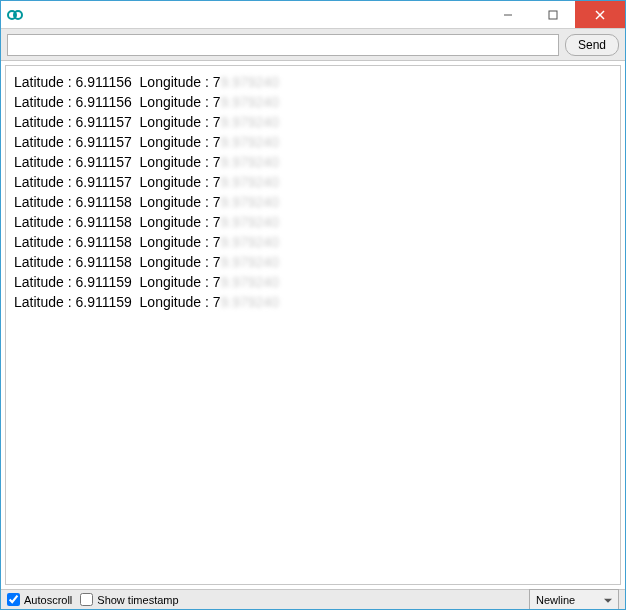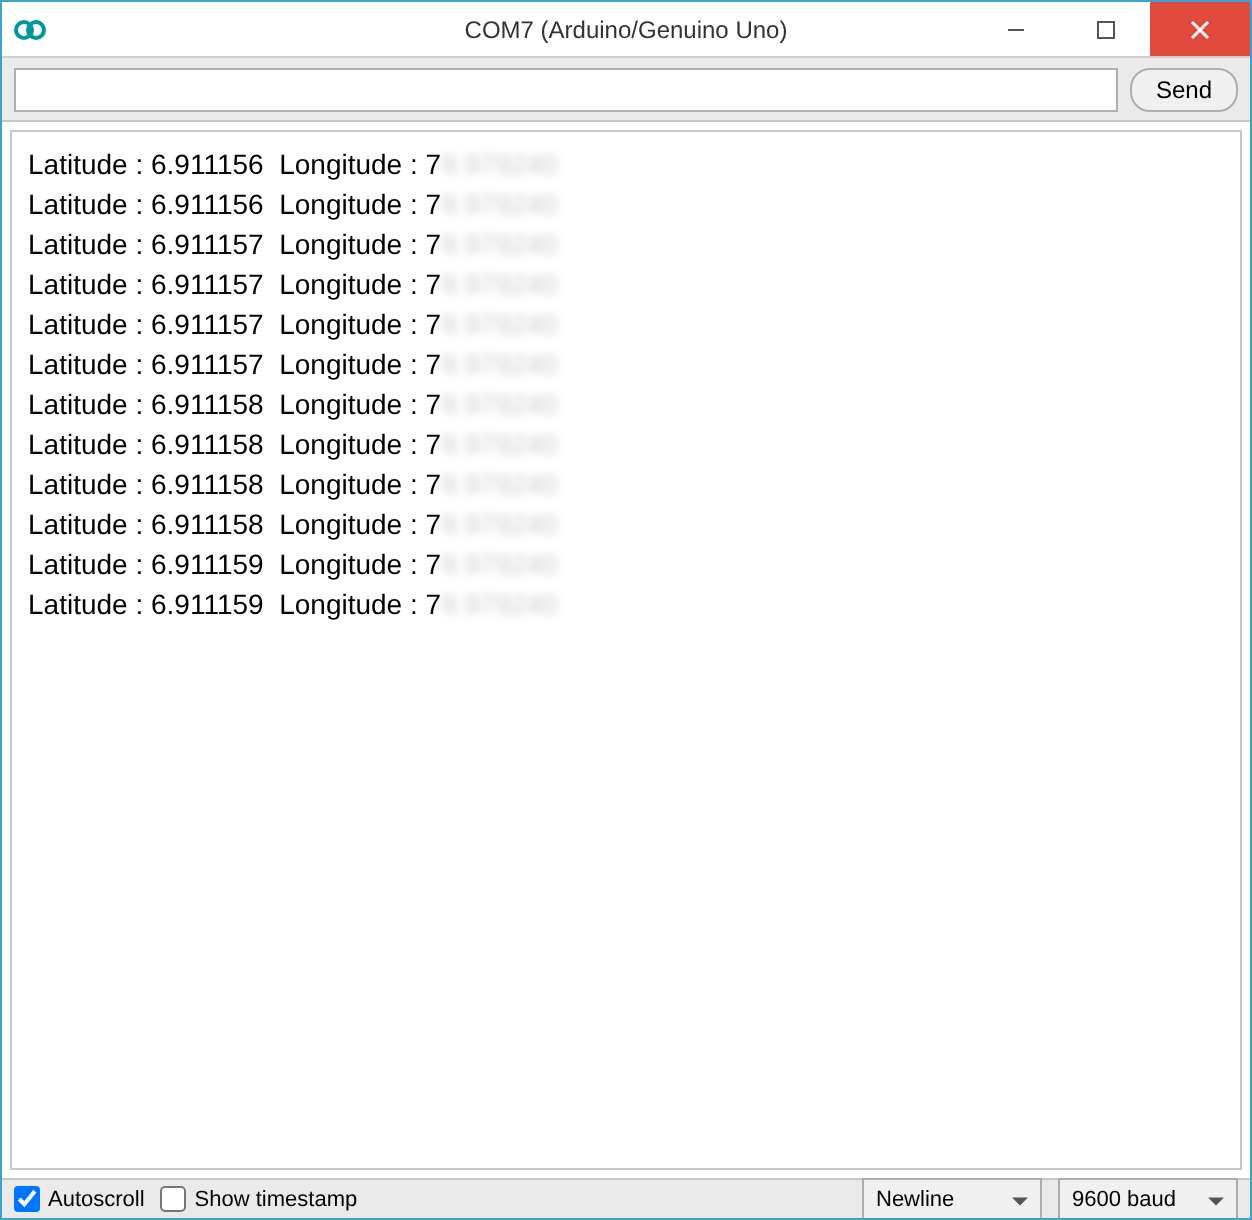--- a/index.html
+++ b/index.html
@@ -142,21 +142,20 @@
 </head>
 <body>
 
 <div class="titlebar">
   <span class="icon">
     <svg width="16" height="16" viewBox="0 0 16 16">
       <circle cx="5" cy="8" r="4" fill="none" stroke="#00979d" stroke-width="2"></circle>
       <circle cx="11" cy="8" r="4" fill="none" stroke="#00979d" stroke-width="2"></circle>
     </svg>
   </span>
-  <span class="title">COM7 (Arduino/Genuino Uno)</span>
   <div class="win-buttons">
     <div class="win-btn">
       <svg width="10" height="10">
           <line x1="1" y1="5" x2="9" y2="5" stroke="#555" stroke-width="1"></line>
         </svg>
     </div>
     <div class="win-btn">
       <svg width="10" height="10">
           <rect x="1" y="1" width="8" height="8" fill="none" stroke="#555" stroke-width="1"></rect>
         </svg>
@@ -181,14 +180,13 @@
   <label class="checkbox">
     <input type="checkbox" id="autoscroll-cb" checked="" style="">
     <span>Autoscroll</span>
   </label>
   <label class="checkbox">
     <input type="checkbox" id="timestamp-cb" style="">
     <span>Show timestamp</span>
   </label>
   <div class="spacer"></div>
   <div class="select">Newline</div>
-  <div class="select">9600 baud</div>
 </div>
 
 </body></html>

